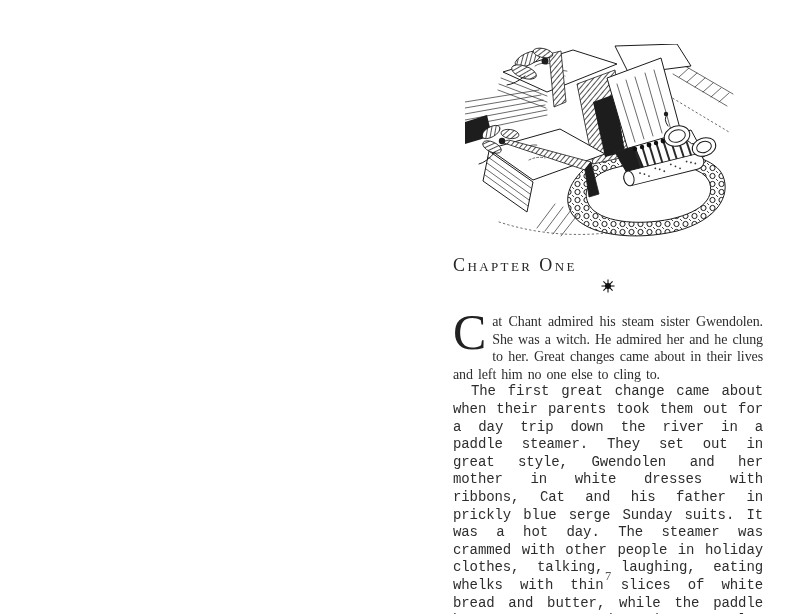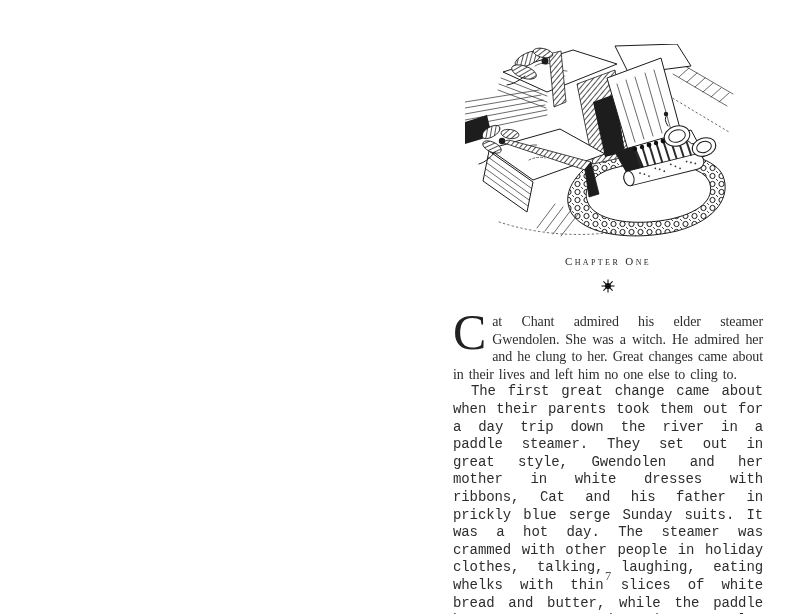--- a/index.html
+++ b/index.html
@@ -17,22 +17,21 @@
   }
   .right-page {
     position:absolute; left:405px; top:0; width:405px; height:614px;
     background:#ffffff;
   }
   .illustration {
     position:absolute; left:60px; top:44px; width:270px; height:198px;
   }
   .chapter-title {
     position:absolute; left:48px; top:255px; width:310px;
-    text-align:center;
-    font-size:11px;
+    font-size:18px;
     letter-spacing:2.4px;
     font-variant:small-caps;
     color:#262626;
   }
   .ornament {
     position:absolute; left:48px; top:279px; width:310px; height:16px;
     text-align:center;
   }
   .ornament svg { display:inline-block; vertical-align:top; }
   .body-text {
@@ -232,19 +231,19 @@
         <line x1="7" y1="0.5" x2="7" y2="13.5"></line>
         <line x1="0.5" y1="7" x2="13.5" y2="7"></line>
         <line x1="2.4" y1="2.4" x2="11.6" y2="11.6"></line>
         <line x1="11.6" y1="2.4" x2="2.4" y2="11.6"></line>
       </g>
       <circle cx="7" cy="7" r="3" fill="#111111"></circle>
     </svg>
   </div>
 
   <div class="body-text">
-    <p class="p1"><span class="dropcap">C</span><span>at Chant admired his elder steamer Gwendolen. She was a witch. He admired her and he clung to her. Great changes came about in their lives and left him no one else to cling to.</span></p>
+    <p class="p1"><span class="dropcap">C</span><span>at Chant admired his steam sister Gwendolen. She was a witch. He admired her and he clung to her. Great changes came about in their lives and left him no one else to cling to.</span></p>
     <p class="p2">The first great change came about when their parents took them out for a day trip down the river in a paddle steamer. They set out in great style, Gwendolen and her mother in white dresses with ribbons, Cat and his father in prickly blue serge Sunday suits. It was a hot day. The steamer was crammed with other people in holiday clothes, talking, laughing, eating whelks with thin slices of white bread and butter, while the paddle boat steam organ wheezed out popular tunes</p>
   </div>
 
   <div class="page-number">7</div>
 
 </div>
 
 </body></html>

